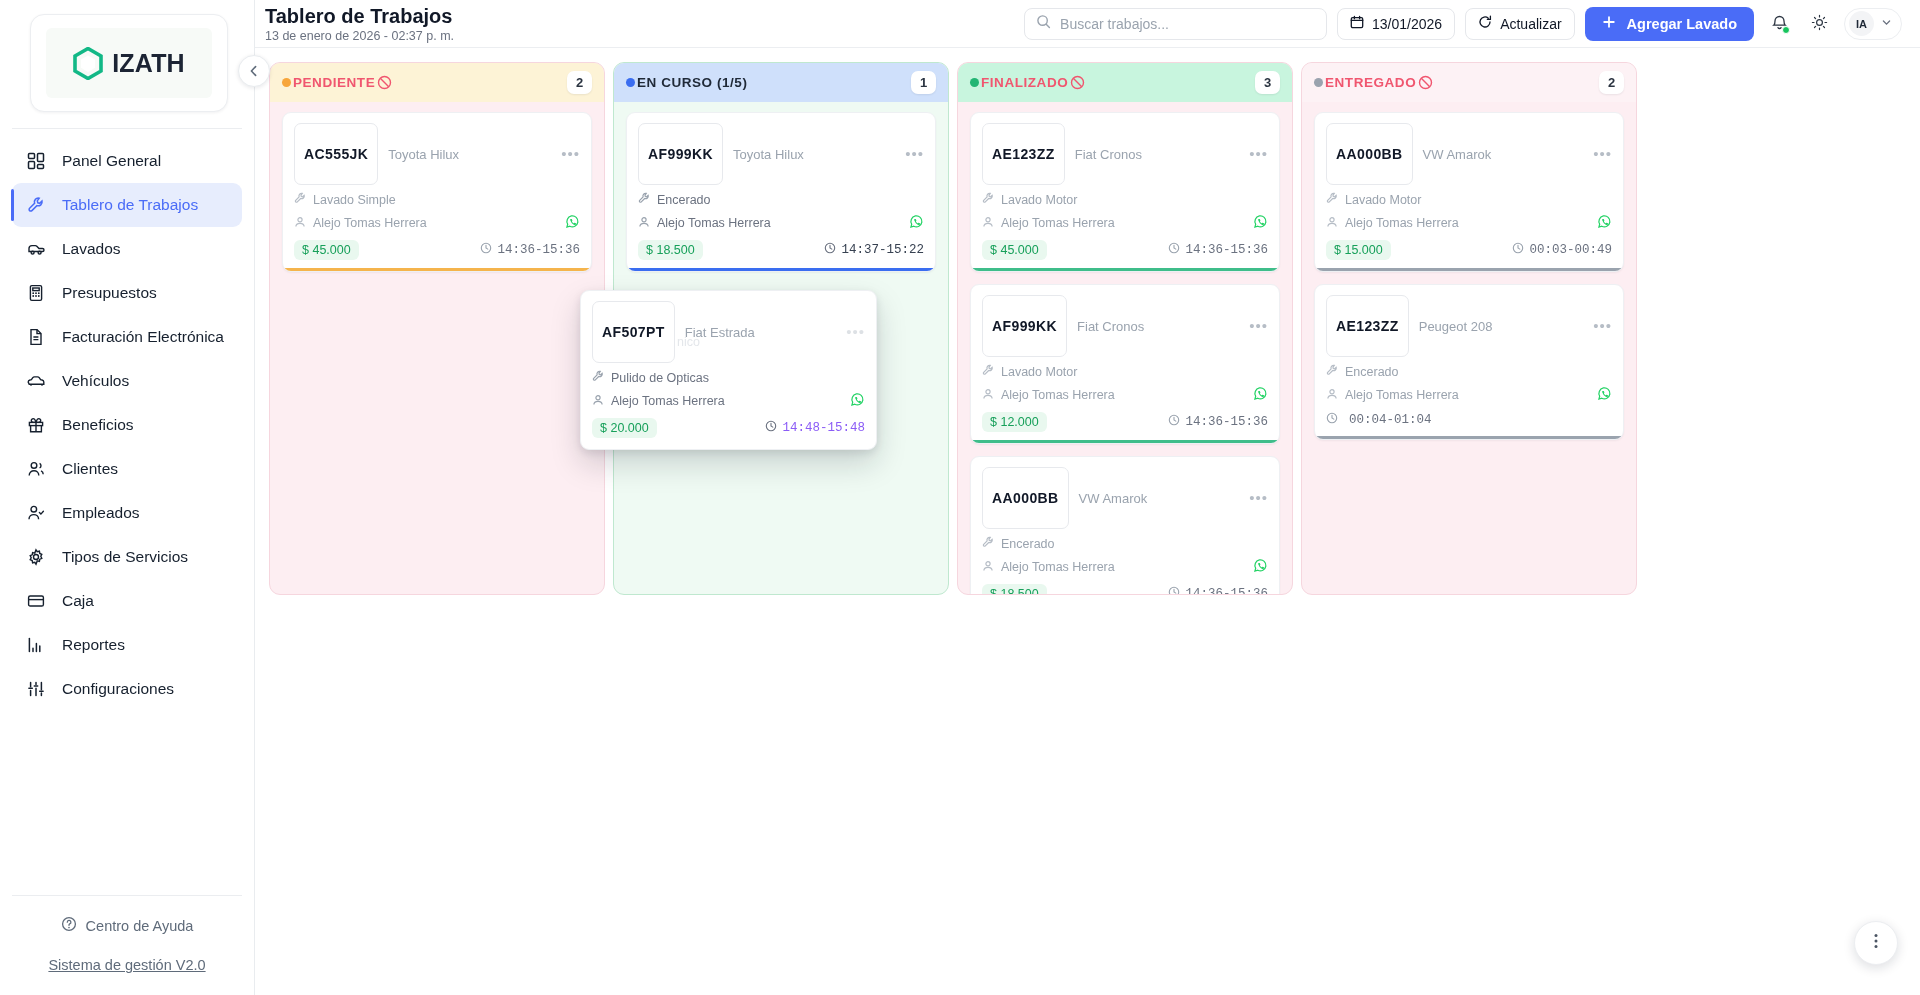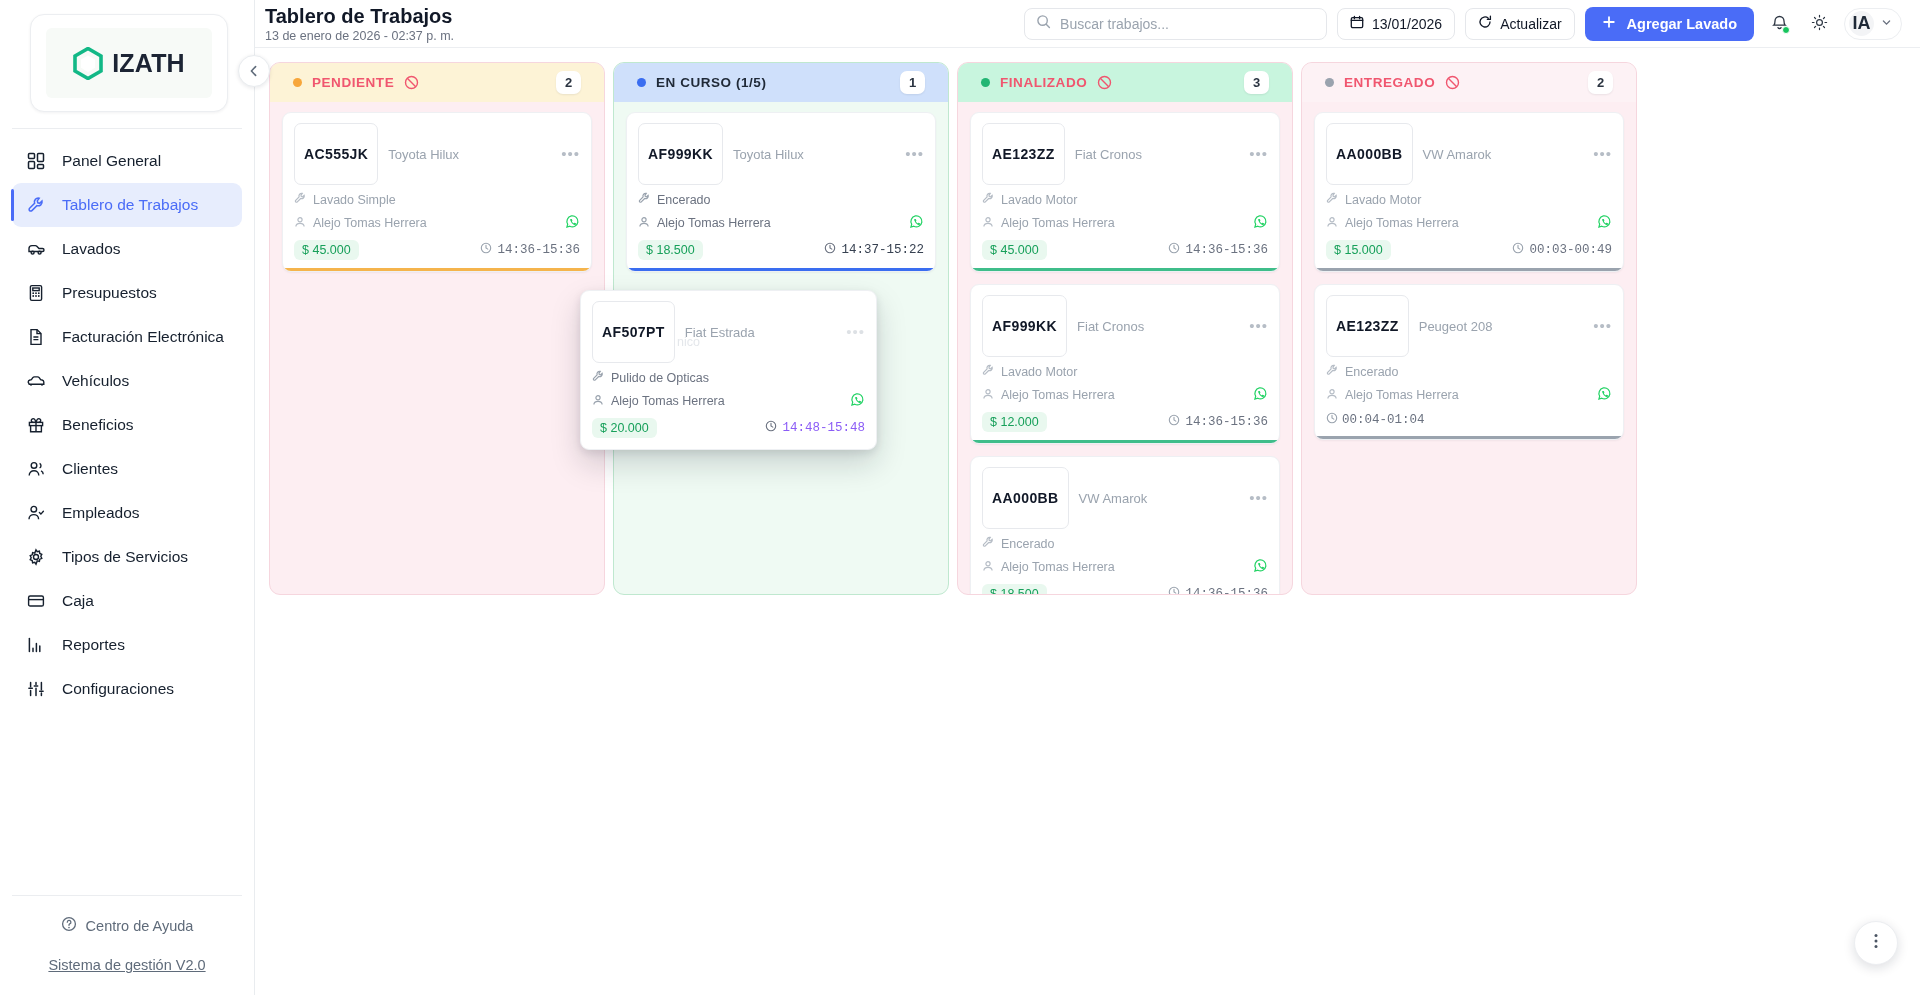--- a/index.html
+++ b/index.html
@@ -123,39 +123,39 @@
     border-radius:50%; background:#16c55d; border:1.5px solid #fff;
   }
   .avatar-chip{
     height:32px; border:1px solid #eceef1; border-radius:999px;
     display:flex; align-items:center; gap:6px; padding:0 8px 0 4px;
     cursor:pointer; background:#fff;
   }
   .avatar{
     width:25px; height:25px; border-radius:50%; background:#f3f4f6;
     display:flex; align-items:center; justify-content:center;
-    font-size:18px; font-weight:bold; color:#1f2937;
+    font-size:11px; font-weight:bold; color:#1f2937;
   }
 
   
   .board{
     flex:1; display:flex; gap:8px; padding:14px 14px 0 14px;
     overflow:hidden; position:relative;
   }
   .col{
     flex:1 1 0; min-width:0; max-width:336px;
     border-radius:11px; overflow:hidden;
     display:flex; flex-direction:column;
     height:533px;
     border:1px solid transparent;
   }
   .col-head{
     height:39px; flex:0 0 39px;
-    display:flex; align-items:center; gap:10px;
-    padding:0 23px;
+    display:flex; align-items:center; gap:2px;
+    padding:0 12px;
   }
   .dot{ width:9px; height:9px; border-radius:50%; flex:0 0 9px; }
   .col-name{ font-size:13.5px; font-weight:bold; letter-spacing:.55px; }
   .ban-ico{ display:flex; align-items:center; color:#f0566f; }
   .count{
     margin-left:auto; min-width:25px; height:23px; padding:0 7px;
     background:#fff; border-radius:7px;
     display:flex; align-items:center; justify-content:center;
     font-size:13px; font-weight:bold; color:#2b3441;
     box-shadow:0 1px 2px rgba(16,24,40,.08);
@@ -181,21 +181,21 @@
   .card-line .wa{ margin-left:auto; color:#25d366; }
   .card-foot{ display:flex; align-items:center; margin-top:8px; padding-bottom:11px; }
   .price{
     background:#e9f8ef; color:#17a05a; border-radius:6px;
     padding:3px 8px; font-size:12.5px; font-weight:normal;
   }
   .time{
     margin-left:auto; display:flex; align-items:center; gap:5px;
     font-size:12.5px; color:#6b7280; font-family:"Liberation Mono", monospace;
   }
-  .time-only{ display:flex; align-items:center; gap:4px; font-size:12.5px; color:#6b7280; font-family:"Liberation Mono", monospace; }
+  .time-only{ display:flex; align-items:center; gap:11px; font-size:12.5px; color:#6b7280; font-family:"Liberation Mono", monospace; }
   .faded{ opacity:.45; }
 
   
   .drag-card{
     position:absolute; left:325px; top:242px; width:297px;
     background:#fff; border:1px solid #eef0f3; border-radius:9px;
     padding:10px 11px 0 11px;
     box-shadow:0 14px 30px rgba(16,24,40,.17), 0 3px 8px rgba(16,24,40,.10);
     z-index:60; overflow:hidden; cursor:grabbing;
   }

